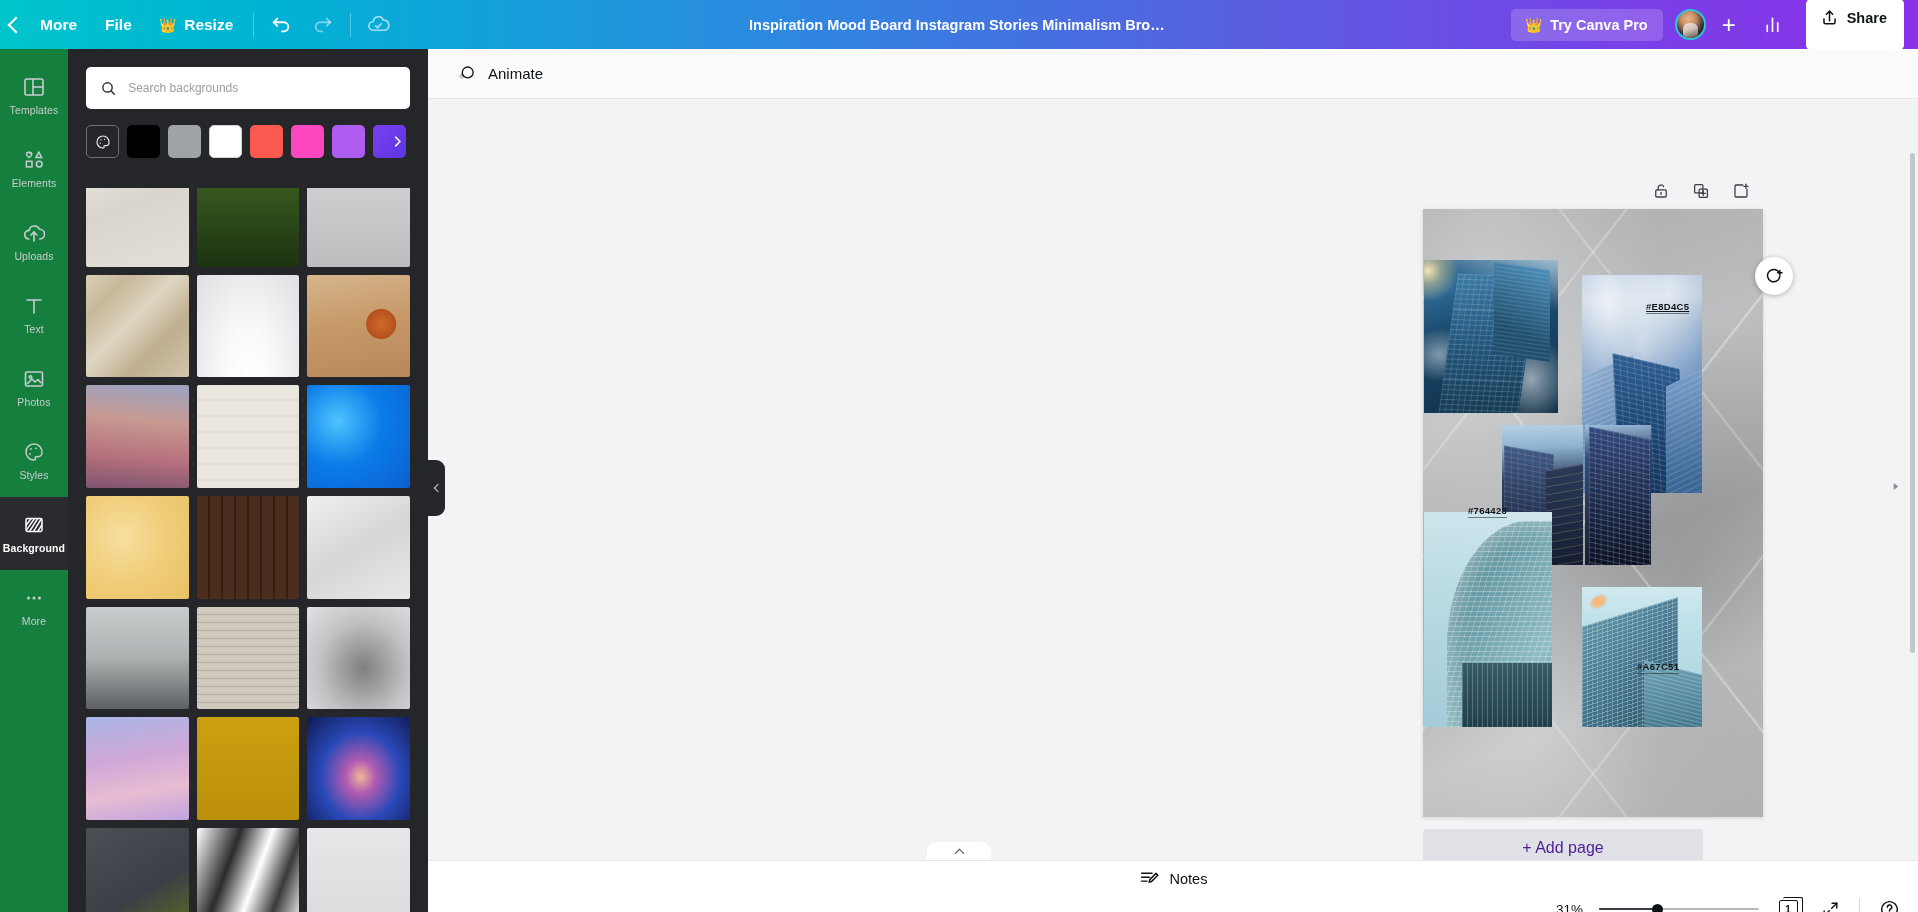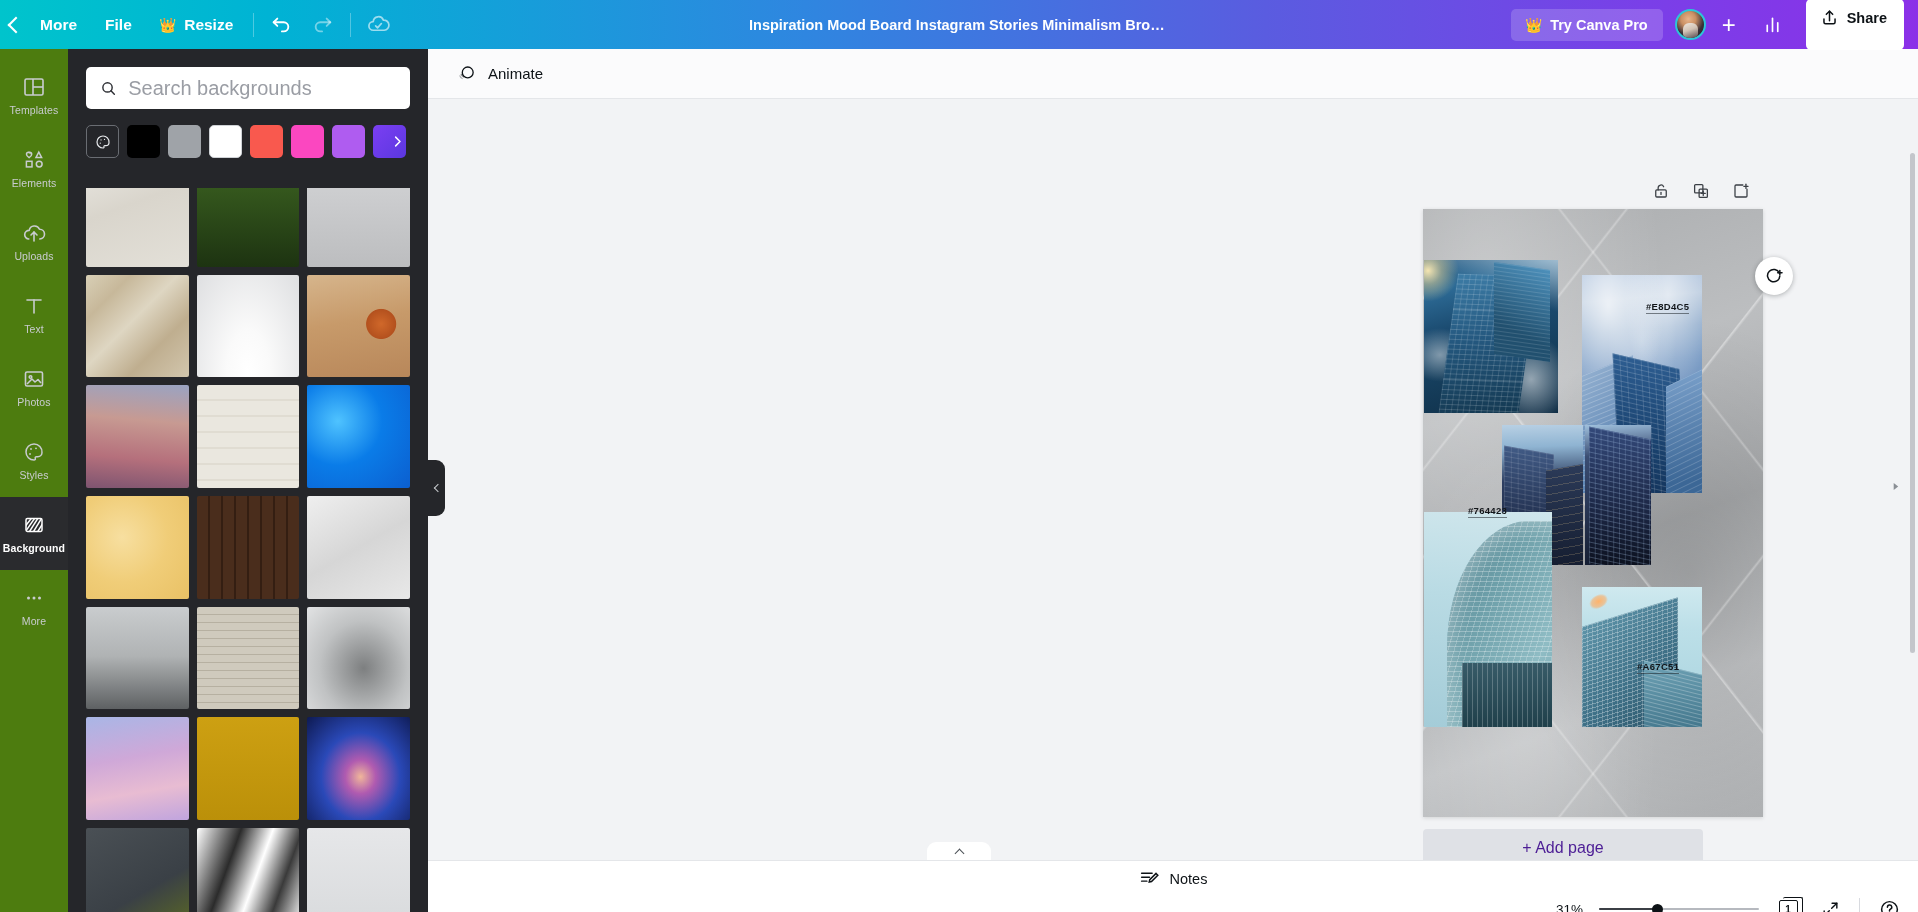--- a/index.html
+++ b/index.html
@@ -70,21 +70,21 @@
     background: #fff; color: #0d1216;
     font-size: 14.5px; font-weight: bold;
     padding: 9px 17px 23px 14px; border-radius: 5px; cursor: pointer;
     margin-left: 10px;
   }
 
   
   #rail {
     position: absolute; top: 49px; left: 0;
     width: 68px; height: 863px;
-    background: #4d7c0f;
+    background: #15803d;
     display: flex; flex-direction: column; align-items: center;
     padding-top: 10px;
     z-index: 40;
   }
   .rail-item {
     width: 68px; height: 73px;
     display: flex; flex-direction: column; align-items: center; justify-content: center;
     gap: 5px; cursor: pointer; color: #c9ccd0;
   }
   .rail-item.active { background: #2a2b2e; color: #fff; }
@@ -101,21 +101,21 @@
     overflow: hidden;
   }
   #search-wrap { padding: 18px 18px 0 18px; }
   #search-box {
     position: relative;
     background: #fff; border-radius: 5px; height: 42px;
     display: flex; align-items: center; padding: 0 14px; gap: 11px;
   }
   #search-input {
     border: none; outline: none; background: transparent;
-    font-family: "Liberation Sans", sans-serif; font-size: 20px;
+    font-family: "Liberation Sans", sans-serif; font-size: 12px;
     color: #ec4899; width: 100%;
   }
   #search-input::placeholder { color: #9a9da4; }
   #swatch-row {
     display: flex; align-items: center; gap: 8px;
     padding: 16px 18px 14px 18px; position: relative;
   }
   .swatch {
     width: 33px; height: 33px; border-radius: 5px; flex: none; cursor: pointer;
   }
@@ -708,21 +708,21 @@
         <div class="curve"></div>
         <div class="base"></div>
       </div>
 
       <div class="ph" id="ph6">
         <div class="sun"></div>
         <div class="b1"></div>
         <div class="b2"></div>
       </div>
 
-      <div class="hexlbl" style="left:223px; top:92px;">#E8D4C5</div>
+      <div class="hexlbl" style="left:223px; top:92px;text-decoration:underline;">#E8D4C5</div>
       <div class="hexlbl" style="left:45px;  top:272px;margin-top:24px;">#764423</div>
       <div class="hexlbl" style="left:214px; top:452px;">#A67C51</div>
     </div>
 
     <div id="add-page">+ Add page</div>
 
     <div id="cv-scroll-left" style="left:4px;">
       <svg width="9" height="9" viewBox="0 0 10 10">
           <polygon points="7,1 7,9 2,5" fill="#8b8f95"></polygon>
         </svg>

